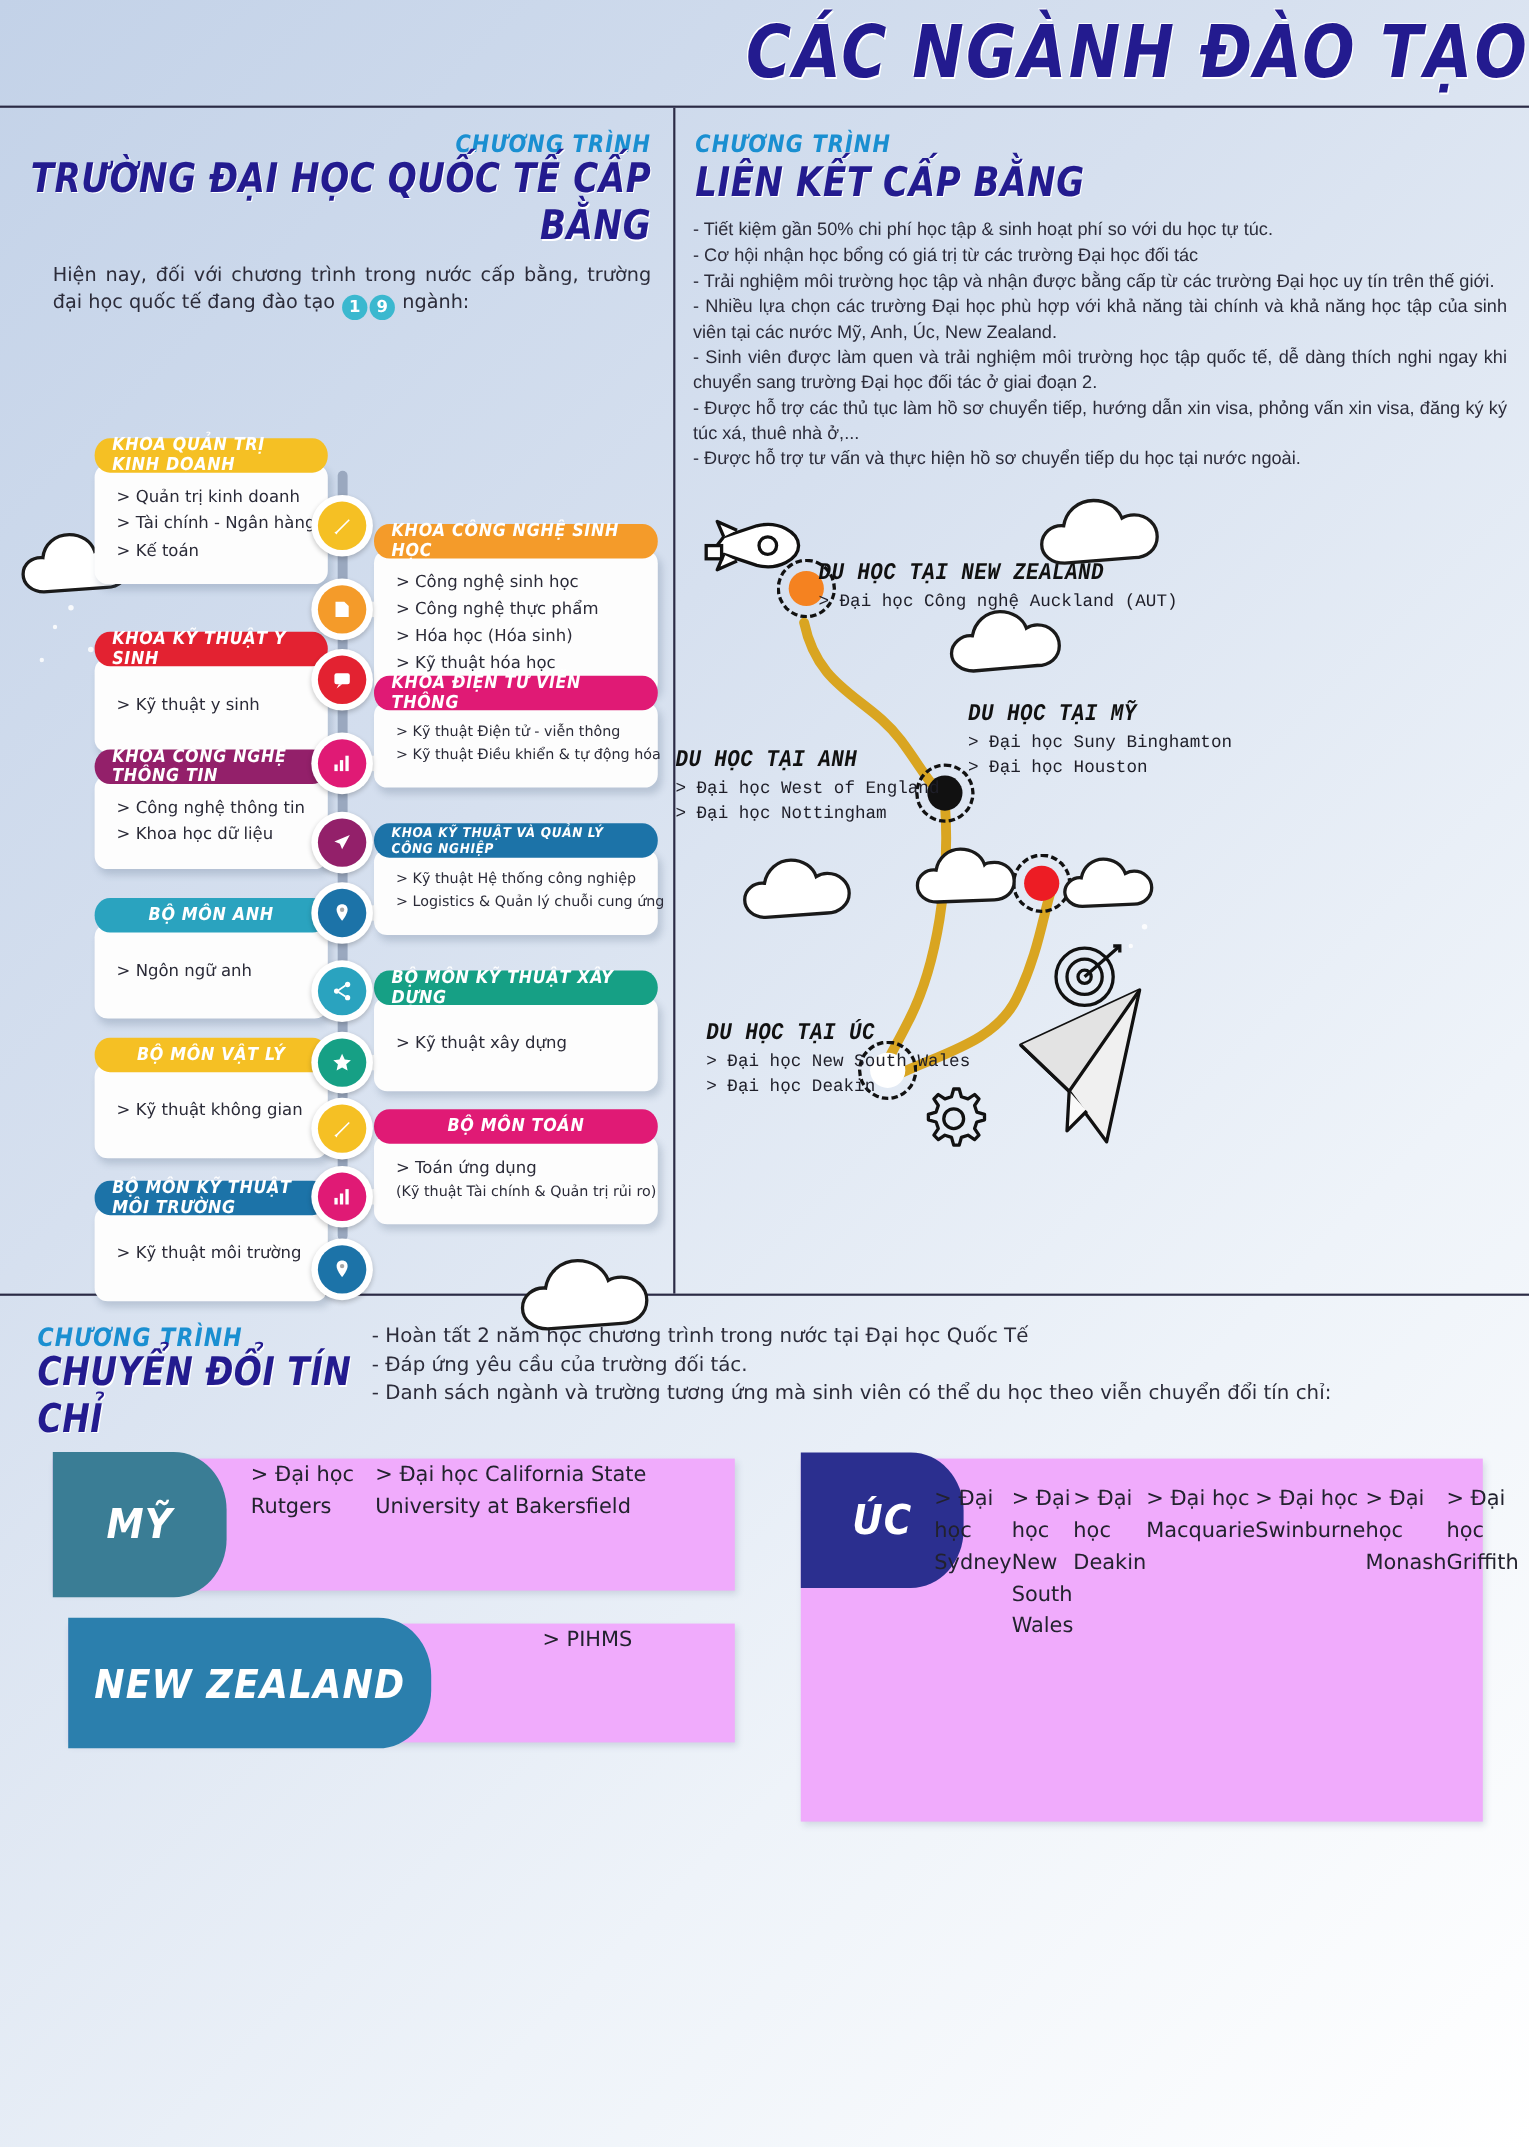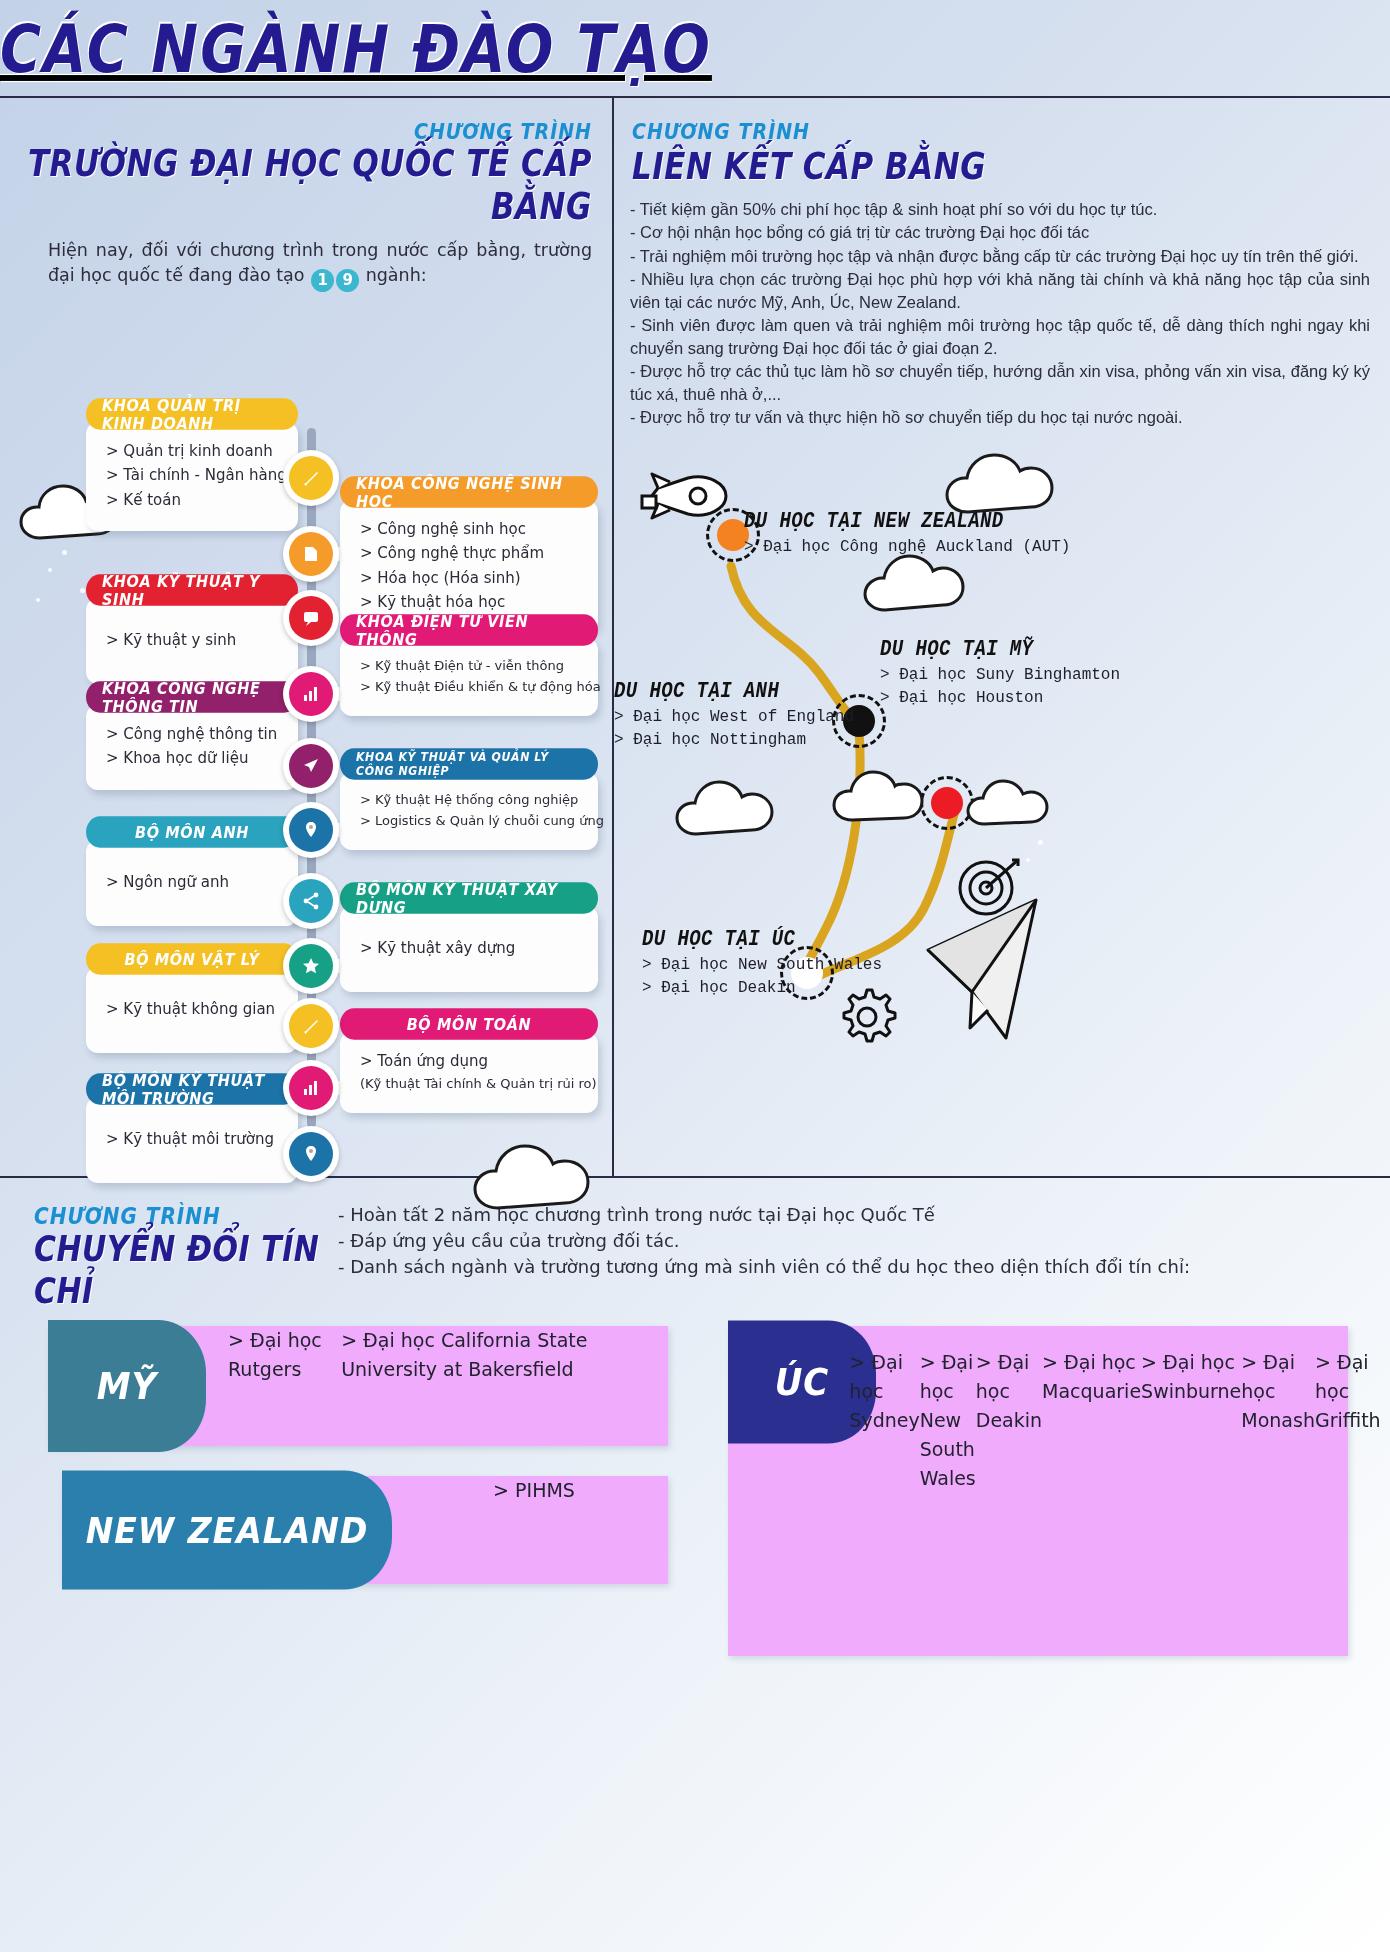--- a/index.html
+++ b/index.html
@@ -5,21 +5,21 @@
   * { box-sizing: border-box; margin: 0; padding: 0; }
   body {
     width: 1390px; height: 1952px;
     font-family: "Liberation Sans", sans-serif;
     background: linear-gradient(135deg, #c3d2e8 0%, #d6e0ef 35%, #eef3f9 70%, #ffffff 100%);
     position: relative; overflow: hidden;
   }
   .page { position: relative; width: 1390px; height: 1952px; }
 
   
-  .header { height: 96px; display: flex; align-items: center; justify-content: flex-start; text-decoration: underline; }
+  .header { height: 96px; display: flex; align-items: center; justify-content: flex-end; }
   .main-title {
     font-family: "DejaVu Sans", sans-serif;
     font-weight: bold; font-style: italic;
     font-size: 56px; letter-spacing: 2px;
     color: #231b8f; text-transform: uppercase;
     text-shadow: 1px 1px 0 #fff, -1px -1px 0 #fff;
     transform: scaleY(1.18);
   }
 
   .rule { border-top: 2px solid #2b2b45; }
@@ -473,21 +473,21 @@
   </div>
 
   <div class="bottom">
     <div class="bt-head">
       <div class="kicker">CHƯƠNG TRÌNH</div>
       <div class="sect-title">CHUYỂN ĐỔI TÍN CHỈ</div>
     </div>
     <div class="bt-desc" id="bt-desc">
         <div>- Hoàn tất 2 năm học chương trình trong nước tại Đại học Quốc Tế</div>
         <div>- Đáp ứng yêu cầu của trường đối tác.</div>
-        <div>- Danh sách ngành và trường tương ứng mà sinh viên có thể du học theo diện thích đổi tín chỉ:</div>
+        <div>- Danh sách ngành và trường tương ứng mà sinh viên có thể du học theo viễn chuyển đổi tín chỉ:</div>
       </div>
 
     <div class="cbox" style="left:48px; top:148px; width:620px; height:120px;">
       <div class="clabel" style="width: 158px; background: rgb(58, 125, 149);">MỸ</div>
       <div class="clist" style="left:180px; width:430px;">
         <div>&gt; Đại học Rutgers</div>
         <div>&gt; Đại học California State University at Bakersfield</div>
       </div>
     </div>
 

